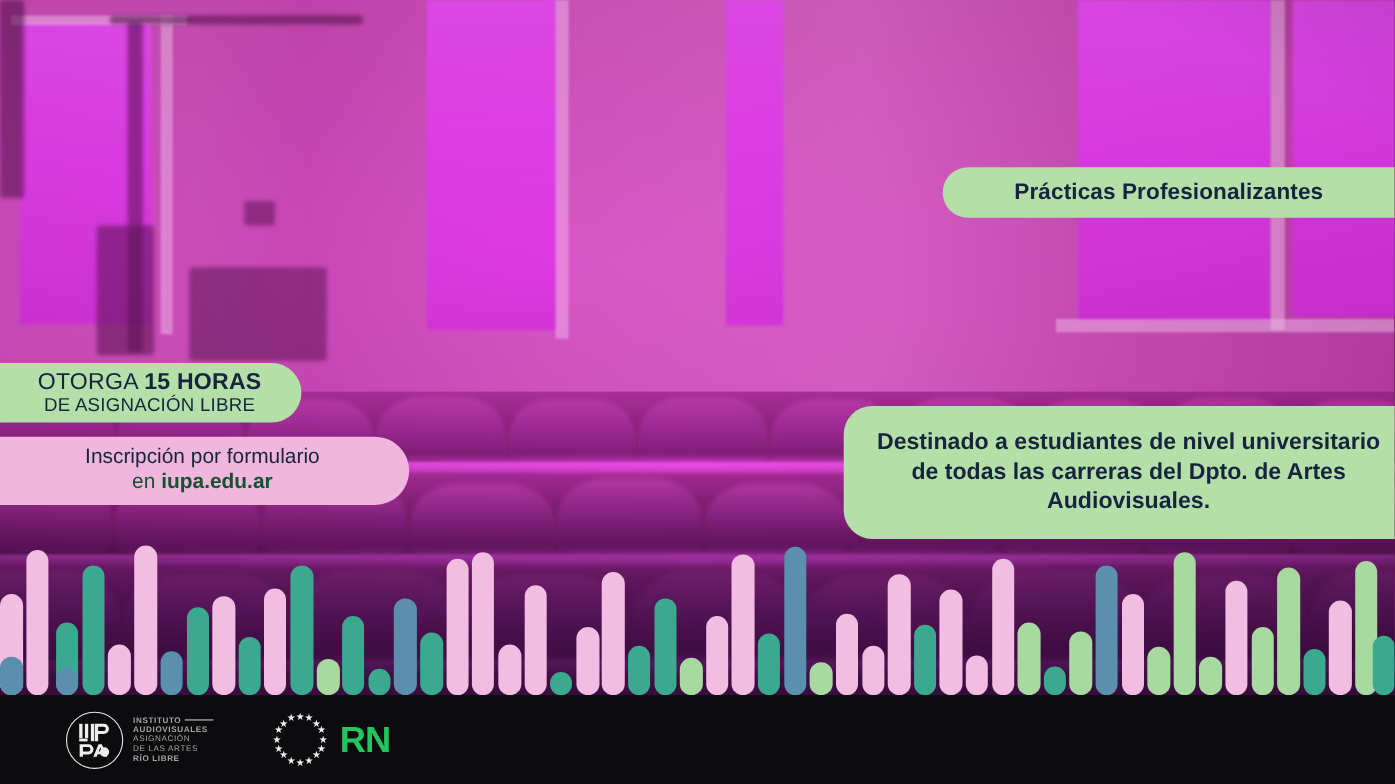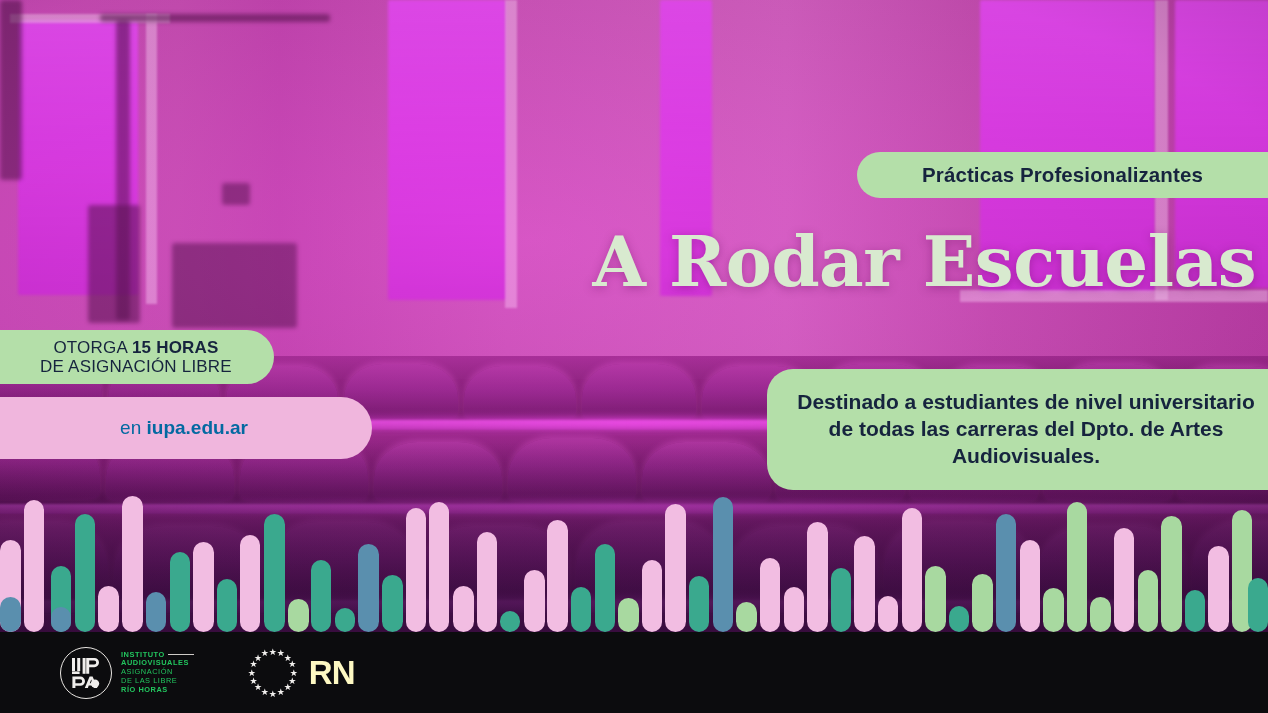--- a/index.html
+++ b/index.html
@@ -73,32 +73,32 @@
     text-shadow:0 2px 10px rgba(90,10,80,.35);
     white-space:nowrap;
   }
 
   .badge-hours {
     position:absolute; left:-22px; top:330px; width:296px; height:54px;
     background:#b4dfa9; border-radius:0 27px 27px 0;
     display:flex; flex-direction:column; align-items:center; justify-content:center;
     padding-left:20px;
   }
-  .badge-hours .l1 { font-size:17px; color:#16243e; letter-spacing:.2px; line-height:1.12; }
+  .badge-hours .l1 { font-size:21px; color:#16243e; letter-spacing:.2px; line-height:1.12; }
   .badge-hours .l1 b { font-weight:bold; }
   .badge-hours .l2 { font-size:17px; color:#16243e; letter-spacing:.2px; line-height:1.12; }
 
   .badge-form {
     position:absolute; left:-24px; top:397px; width:396px; height:62px;
     background:#f0b6dd; border-radius:0 31px 31px 0;
     display:flex; flex-direction:column; align-items:center; justify-content:center;
     padding-left:20px;
   }
   .badge-form .l1 { font-size:19px; color:#16243e; line-height:1.2; }
-  .badge-form .l2 { font-size:19px; color:#0369a1; line-height:1.2; }
+  .badge-form .l2 { font-size:19px; color:#14532d; line-height:1.2; }
   .badge-form .l2 b { font-weight:bold; }
 
   .badge-dates {
     position:absolute; left:913px; top:331px; width:355px; height:46px;
     background:#f0b6dd; border-radius:23px 0 0 23px;
     display:flex; align-items:center; justify-content:center;
   }
   .badge-dates span { font-size:24px; font-weight:bold; color:#16243e; letter-spacing:.3px; }
 
   .panel-info {
@@ -116,41 +116,41 @@
   }
   .logo { display:flex; align-items:center; }
   .ring {
     border-radius:50%; border:1.6px solid #e9e6e2;
     display:flex; align-items:center; justify-content:center;
     flex:0 0 auto;
   }
   .iupa-ring { width:52px; height:52px; }
   .iupa-mark { width:32px; height:34px; position:relative; }
   .iupa-mark svg { display:block; }
-  .iupa-text { margin-left:9px; color:#22c55e; line-height:1.18; }
+  .iupa-text { margin-left:9px; color:#a3a3a3; line-height:1.18; }
   .iupa-text div { font-size:7.4px; letter-spacing:.55px; white-space:nowrap; }
   .iupa-text .b { font-weight:bold; }
   .rule { display:inline-block; width:26px; height:1px; background:#cfcbc7; vertical-align:middle; margin-left:3px; }
 
   .aa-wrap { margin-left:46px; display:flex; align-items:center; }
   .aa-ring { width:46px; height:46px; }
   .aa-ring .inner { width:38px; height:38px; border-radius:50%; border:1px solid #e9e6e2;
     display:flex; align-items:center; justify-content:center; }
   .aa-ring .inner b { color:#f2f0ee; font-size:16px; font-weight:bold; letter-spacing:-.5px; }
   .aa-text { margin-left:9px; color:#f0eeec; line-height:1.2; }
   .aa-text .t1 { font-size:6.6px; letter-spacing:.5px; white-space:nowrap; }
   .aa-text .t1 b { font-weight:bold; }
   .aa-text .t2 { font-size:9.4px; font-weight:bold; letter-spacing:.35px; white-space:nowrap; }
 
   .rn-wrap { margin-left:54px; display:flex; align-items:center; }
   .rn-stars { width:50px; height:50px; position:relative; }
   .star { position:absolute; width:0; height:0; color:#f2f0ee; font-size:9px; line-height:1;
     transform:translate(-50%,-50%); }
   .star i { position:absolute; transform:translate(-50%,-50%); font-style:normal; }
-  .rn-text { margin-left:11px; color:#fef9c3; font-size:33px; font-weight:bold; letter-spacing:-.8px; }
+  .rn-text { margin-left:11px; color:#22c55e; font-size:33px; font-weight:bold; letter-spacing:-.8px; }
 </style>
 </head>
 <body>
 
 <div class="poster">
 
   <div class="bg">
     <div class="bg-photo">
       <div class="wall"></div>
 
@@ -279,28 +279,28 @@
       <div class="bar" style="left: 1185px; width: 20px; height: 42px; background: rgb(58, 169, 142);"></div>
       <div class="bar" style="left: 1208px; width: 21px; height: 86px; background: rgb(242, 189, 226);"></div>
       <div class="bar" style="left: 1232px; width: 20px; height: 122px; background: rgb(168, 217, 160);"></div>
       <div class="bar" style="left: 1248px; width: 20px; height: 54px; background: rgb(58, 169, 142);"></div>
     </div>
 
   <div class="pill-top">
     <span>Prácticas Profesionalizantes</span>
   </div>
 
-  <div class="title">A Rodar Escuelas</div>
 
   <div class="badge-hours">
     <div class="l1"><span>OTORGA </span><b>15 HORAS</b></div>
     <div class="l2">DE ASIGNACIÓN LIBRE</div>
   </div>
 
   <div class="badge-form">
+    <div class="l1">Inscripción por formulario</div>
     <div class="l2"><span>en </span><b>iupa.edu.ar</b></div>
   </div>
 
 
   <div class="panel-info">
     <p>Destinado a estudiantes de nivel universitario de todas las carreras del Dpto. de Artes Audiovisuales.</p>
   </div>
 
   <div class="footer">
 
@@ -318,22 +318,22 @@
               <path d="M14.8 32 19.6 20.6h3L27.4 32h-3.2l-.9-2.4h-4.6L17.9 32zm5-4.8h2.8l-1.4-3.8z"></path>
               <circle cx="25" cy="27.6" r="4.2"></circle>
             </g>
           </svg>
         </span>
       </div>
       <div class="iupa-text">
         <div class="b"><span>INSTITUTO</span><span class="rule"></span></div>
         <div class="b">AUDIOVISUALES</div>
         <div>ASIGNACIÓN</div>
-        <div>DE LAS LIBRE</div>
-        <div class="b">RÍO HORAS</div>
+        <div>DE LAS ARTES</div>
+        <div class="b">RÍO LIBRE</div>
       </div>
     </div>
 
 
     <div class="logo rn-wrap">
       <div class="rn-stars">
           <span class="star" style="left: 25px; top: 4px;">
             <i>★</i>
           </span>
           <span class="star" style="left: 33.0364px; top: 5.59853px;">

